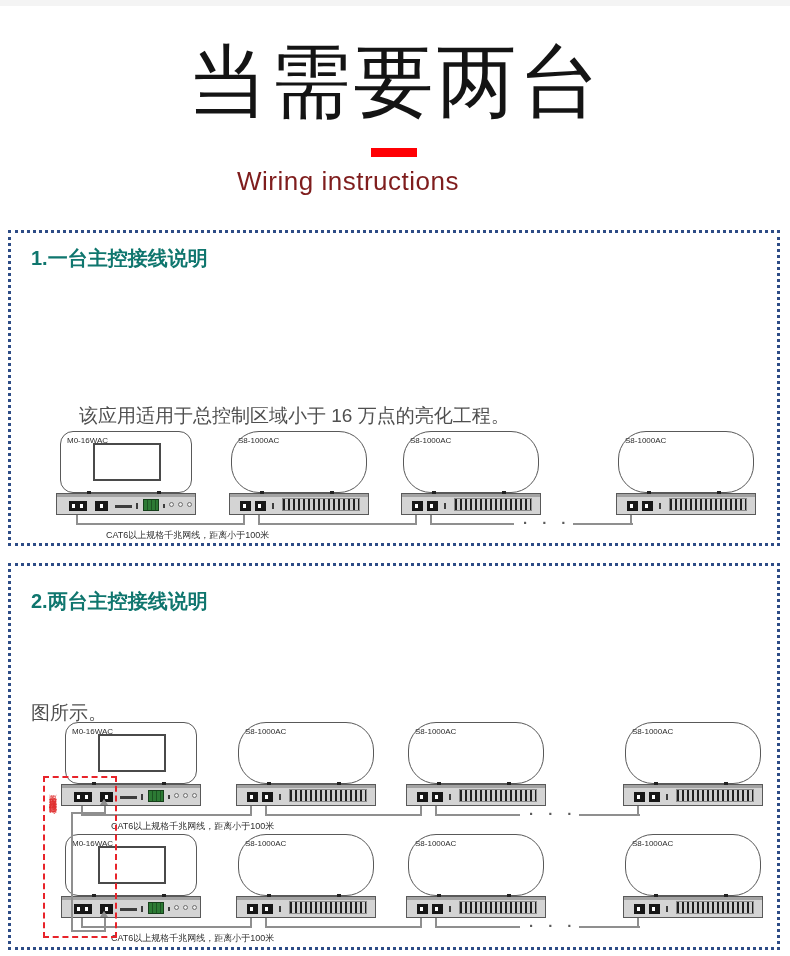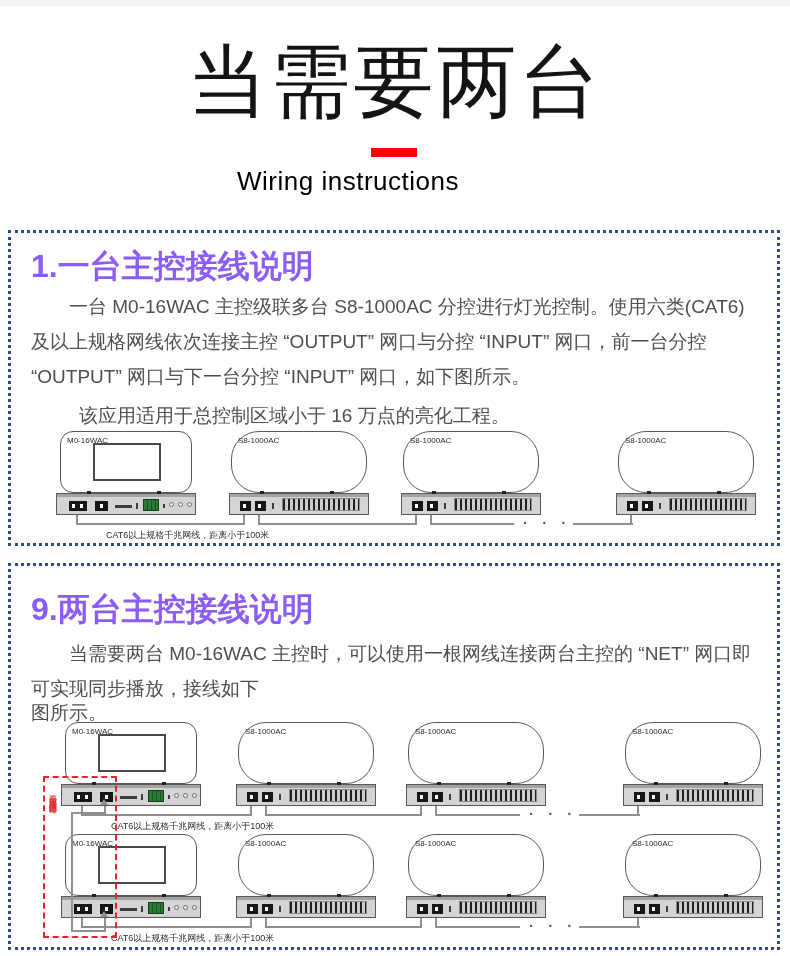--- a/index.html
+++ b/index.html
@@ -8,31 +8,31 @@
     font-family:"Liberation Sans","DejaVu Sans",sans-serif;overflow:hidden;
   }
   .top-strip{position:absolute;left:0;top:0;width:790px;height:6px;background:#f4f4f4;}
   .page-title{
     position:absolute;left:0;top:26px;width:790px;text-align:center;
     font-size:80px;line-height:112px;font-weight:400;color:#141414;letter-spacing:3px;
   }
   .red-divider{position:absolute;left:371px;top:148px;width:46px;height:9px;background:#ff0004;}
   .subtitle{
     position:absolute;left:0;top:166px;width:696px;text-align:center;
-    font-size:26px;color:#000000;letter-spacing:0.5px;
+    font-size:26px;color:#7f1d1d;letter-spacing:0.5px;
   }
   .sec{
     position:absolute;left:8px;width:772px;box-sizing:border-box;
     border:3px dotted #2d4c86;background:#ffffff;
   }
   #sec1{top:230px;height:316px;}
   #sec2{top:563px;height:387px;}
   .sec-heading{
     position:absolute;left:20px;margin:0;
-    font-size:32px;font-weight:700;color:#8b5cf6;
+    font-size:20px;font-weight:700;color:#0f766e;
   }
   #sec1 .sec-heading{top:12px;}
   #sec2 .sec-heading{top:22px;}
   .sec-para{
     position:absolute;left:20px;width:730px;margin:0;
     font-size:19px;line-height:35px;color:#4f4f4f;
   }
   .indent{text-indent:2em;}
   #s1p1{top:56px;}
   #s1p2{top:168px;line-height:30px;margin-left:48px;}
@@ -89,21 +89,20 @@
 </head>
 <body>
 
 <div class="top-strip"></div>
 <div class="page-title">当需要两台</div>
 <div class="red-divider"></div>
 <div class="subtitle">Wiring instructions</div>
 
 <section id="sec1" class="sec">
   <h2 class="sec-heading">1.一台主控接线说明</h2>
-  <p id="s1p1" class="sec-para indent">一台 M0-16WAC 主控级联多台 S8-1000AC 分控进行灯光控制。使用六类(CAT6)及以上规格网线依次连接主控 “OUTPUT” 网口与分控 “INPUT” 网口，前一台分控 “OUTPUT” 网口与下一台分控 “INPUT” 网口，如下图所示。</p>
   <p id="s1p2" class="sec-para">该应用适用于总控制区域小于 16 万点的亮化工程。</p>
   <div id="diagram1" class="diagram">
       <div class="device dev-master" style="left: 45px; top: 4px;">
         <div class="dev-body">
           <div class="dev-name">M0-16WAC</div>
           <div class="dev-screen"></div>
         </div>
         <div class="dev-panel">
           <div class="nub n1"></div>
           <div class="nub n2"></div>
@@ -166,22 +165,21 @@
       <div class="cable" style="left: 419px; top: 88px; width: 2px; height: 10px;"></div>
       <div class="cable" style="left: 419px; top: 96px; width: 84px; height: 2px;"></div>
       <div class="dots" style="left: 512px; top: 87px;">· · ·</div>
       <div class="cable" style="left: 562px; top: 96px; width: 60px; height: 2px;"></div>
       <div class="cable" style="left: 619px; top: 88px; width: 2px; height: 10px;"></div>
       <div class="cable-label" style="left: 95px; top: 102px;">CAT6以上规格千兆网线，距离小于100米</div>
     </div>
 </section>
 
 <section id="sec2" class="sec">
-  <h2 class="sec-heading">9.两台主控接线说明</h2>
-  <p id="s2p1" class="sec-para indent">当需要两台 M0-16WAC 主控时，可以使用一根网线连接两台主控的 “NET” 网口即可实现同步播放，接线如下</p>
+  <h2 class="sec-heading">2.两台主控接线说明</h2>
   <p id="s2p2" class="sec-para">图所示。</p>
   <div id="diagram2" class="diagram">
       <div class="device dev-master" style="left: 50px; top: 4px;">
         <div class="dev-body">
           <div class="dev-name">M0-16WAC</div>
           <div class="dev-screen"></div>
         </div>
         <div class="dev-panel">
           <div class="nub n1"></div>
           <div class="nub n2"></div>

